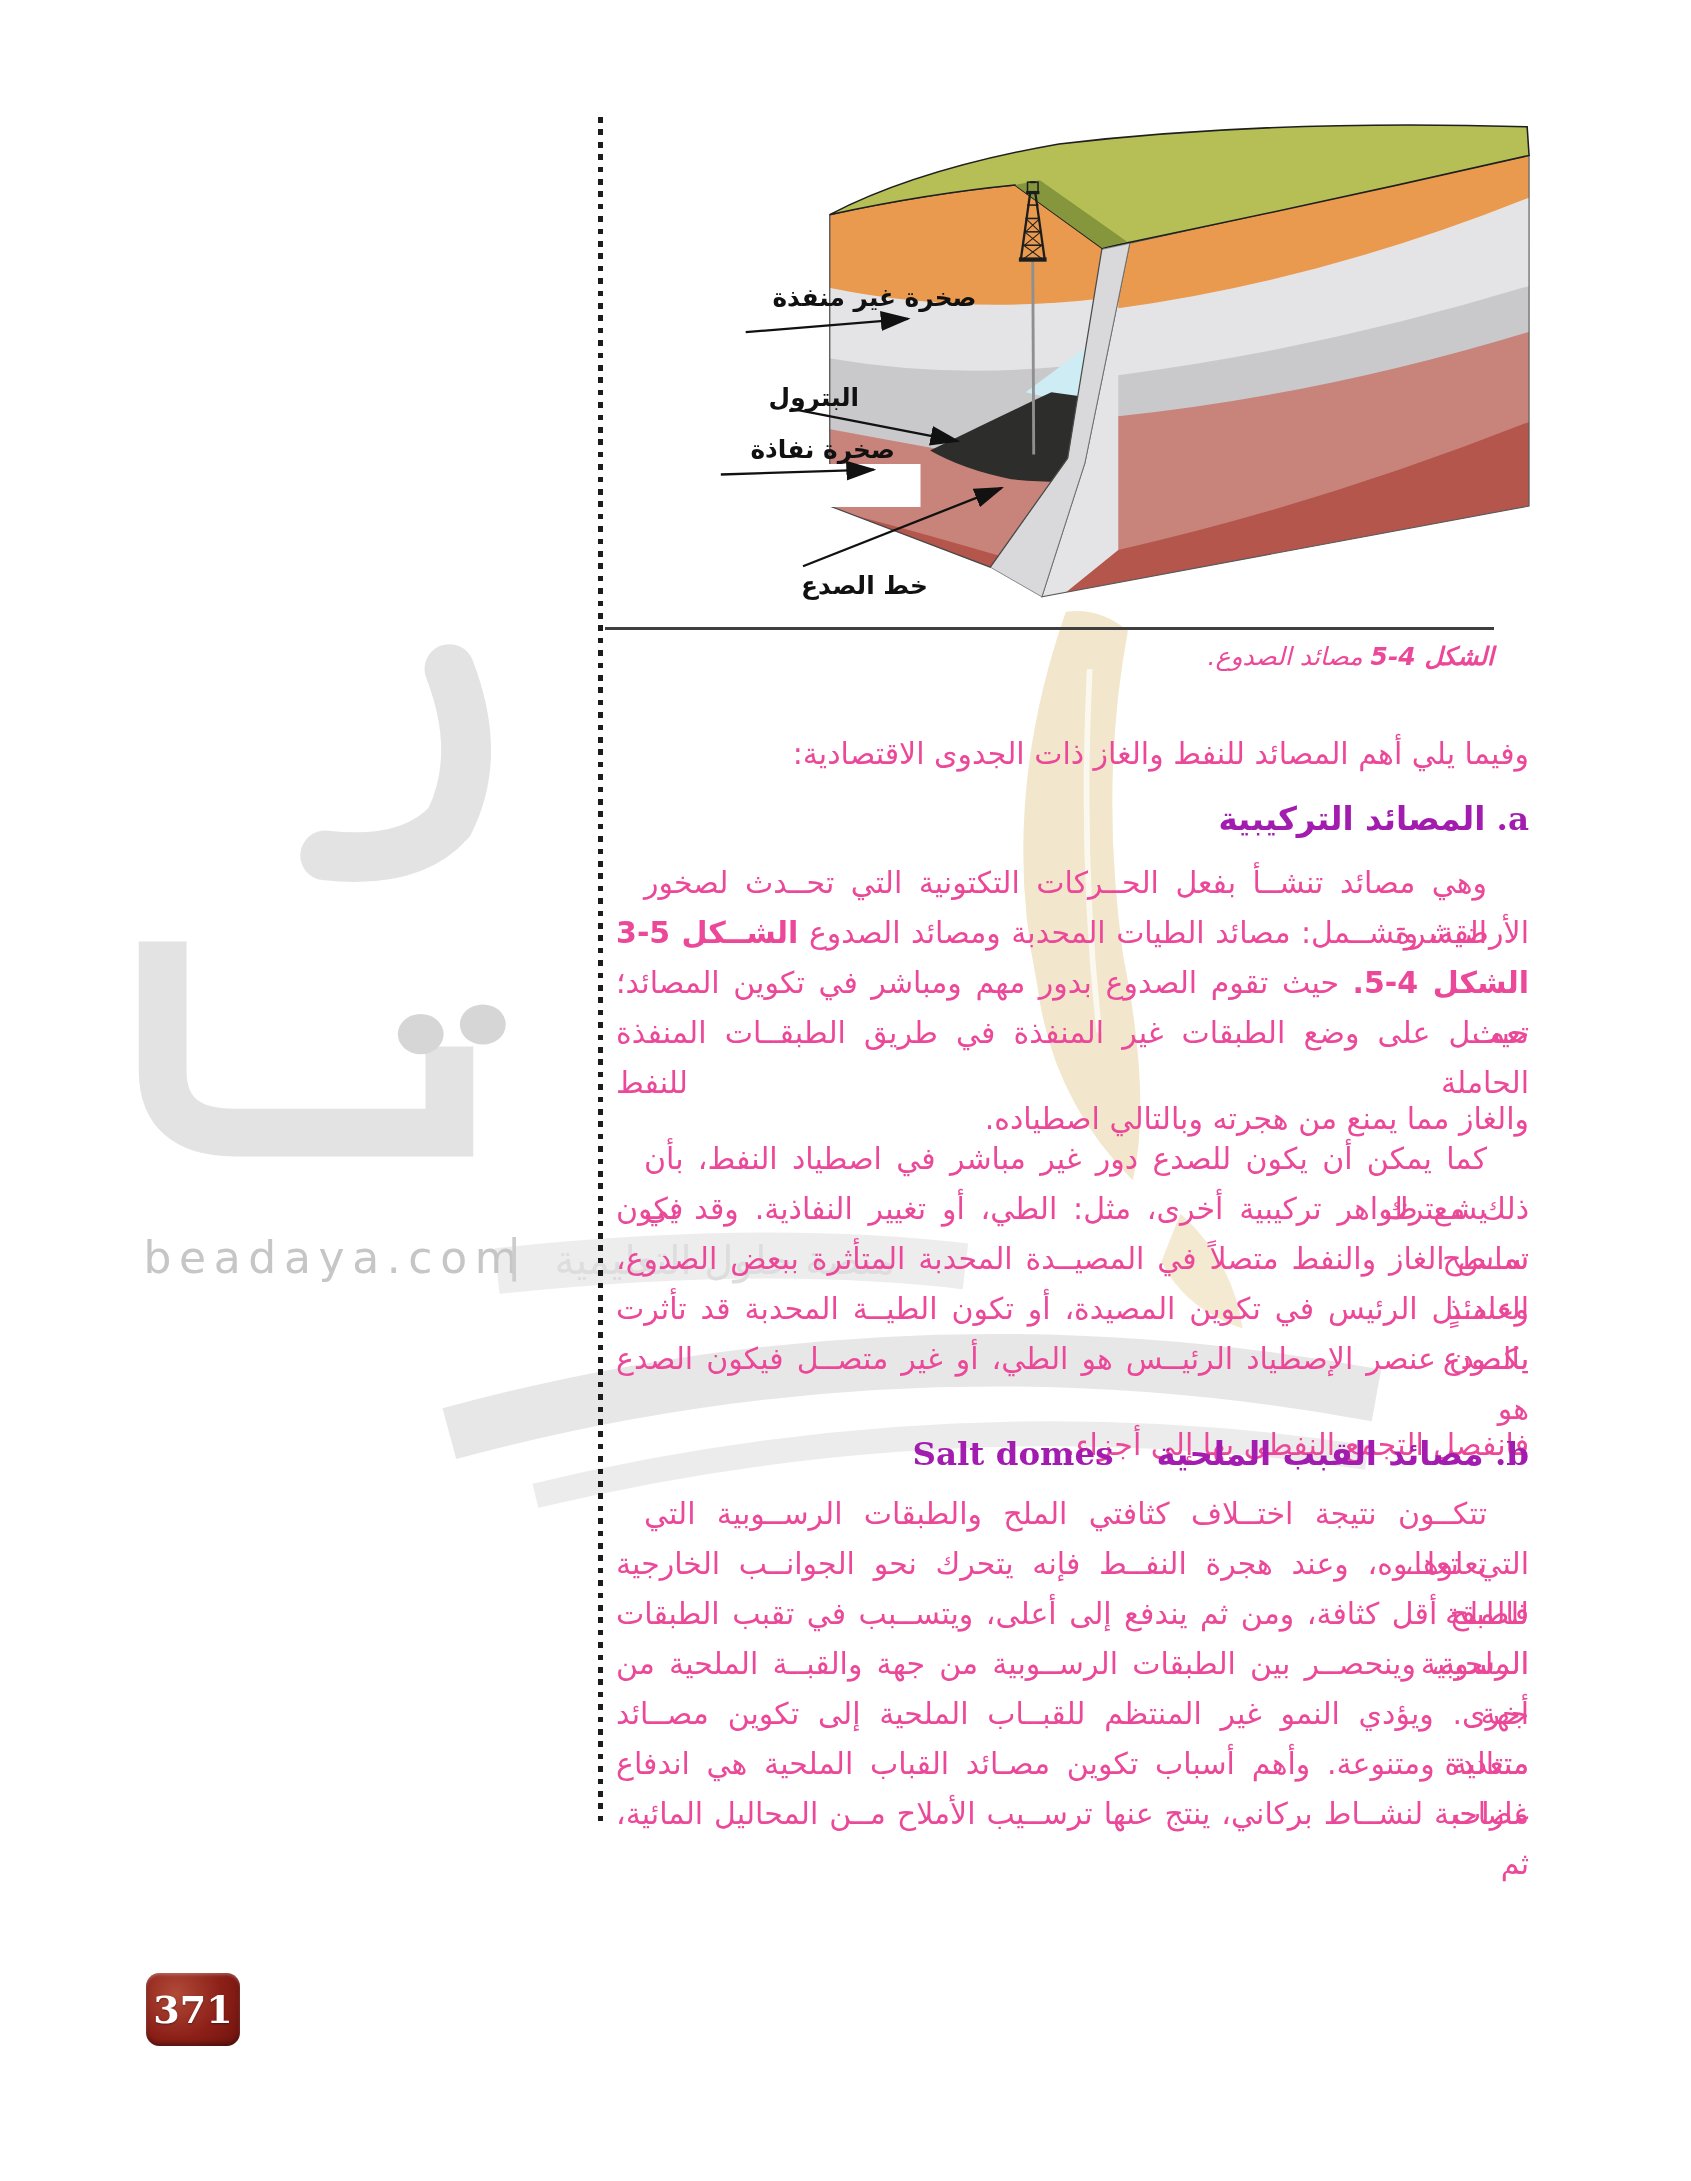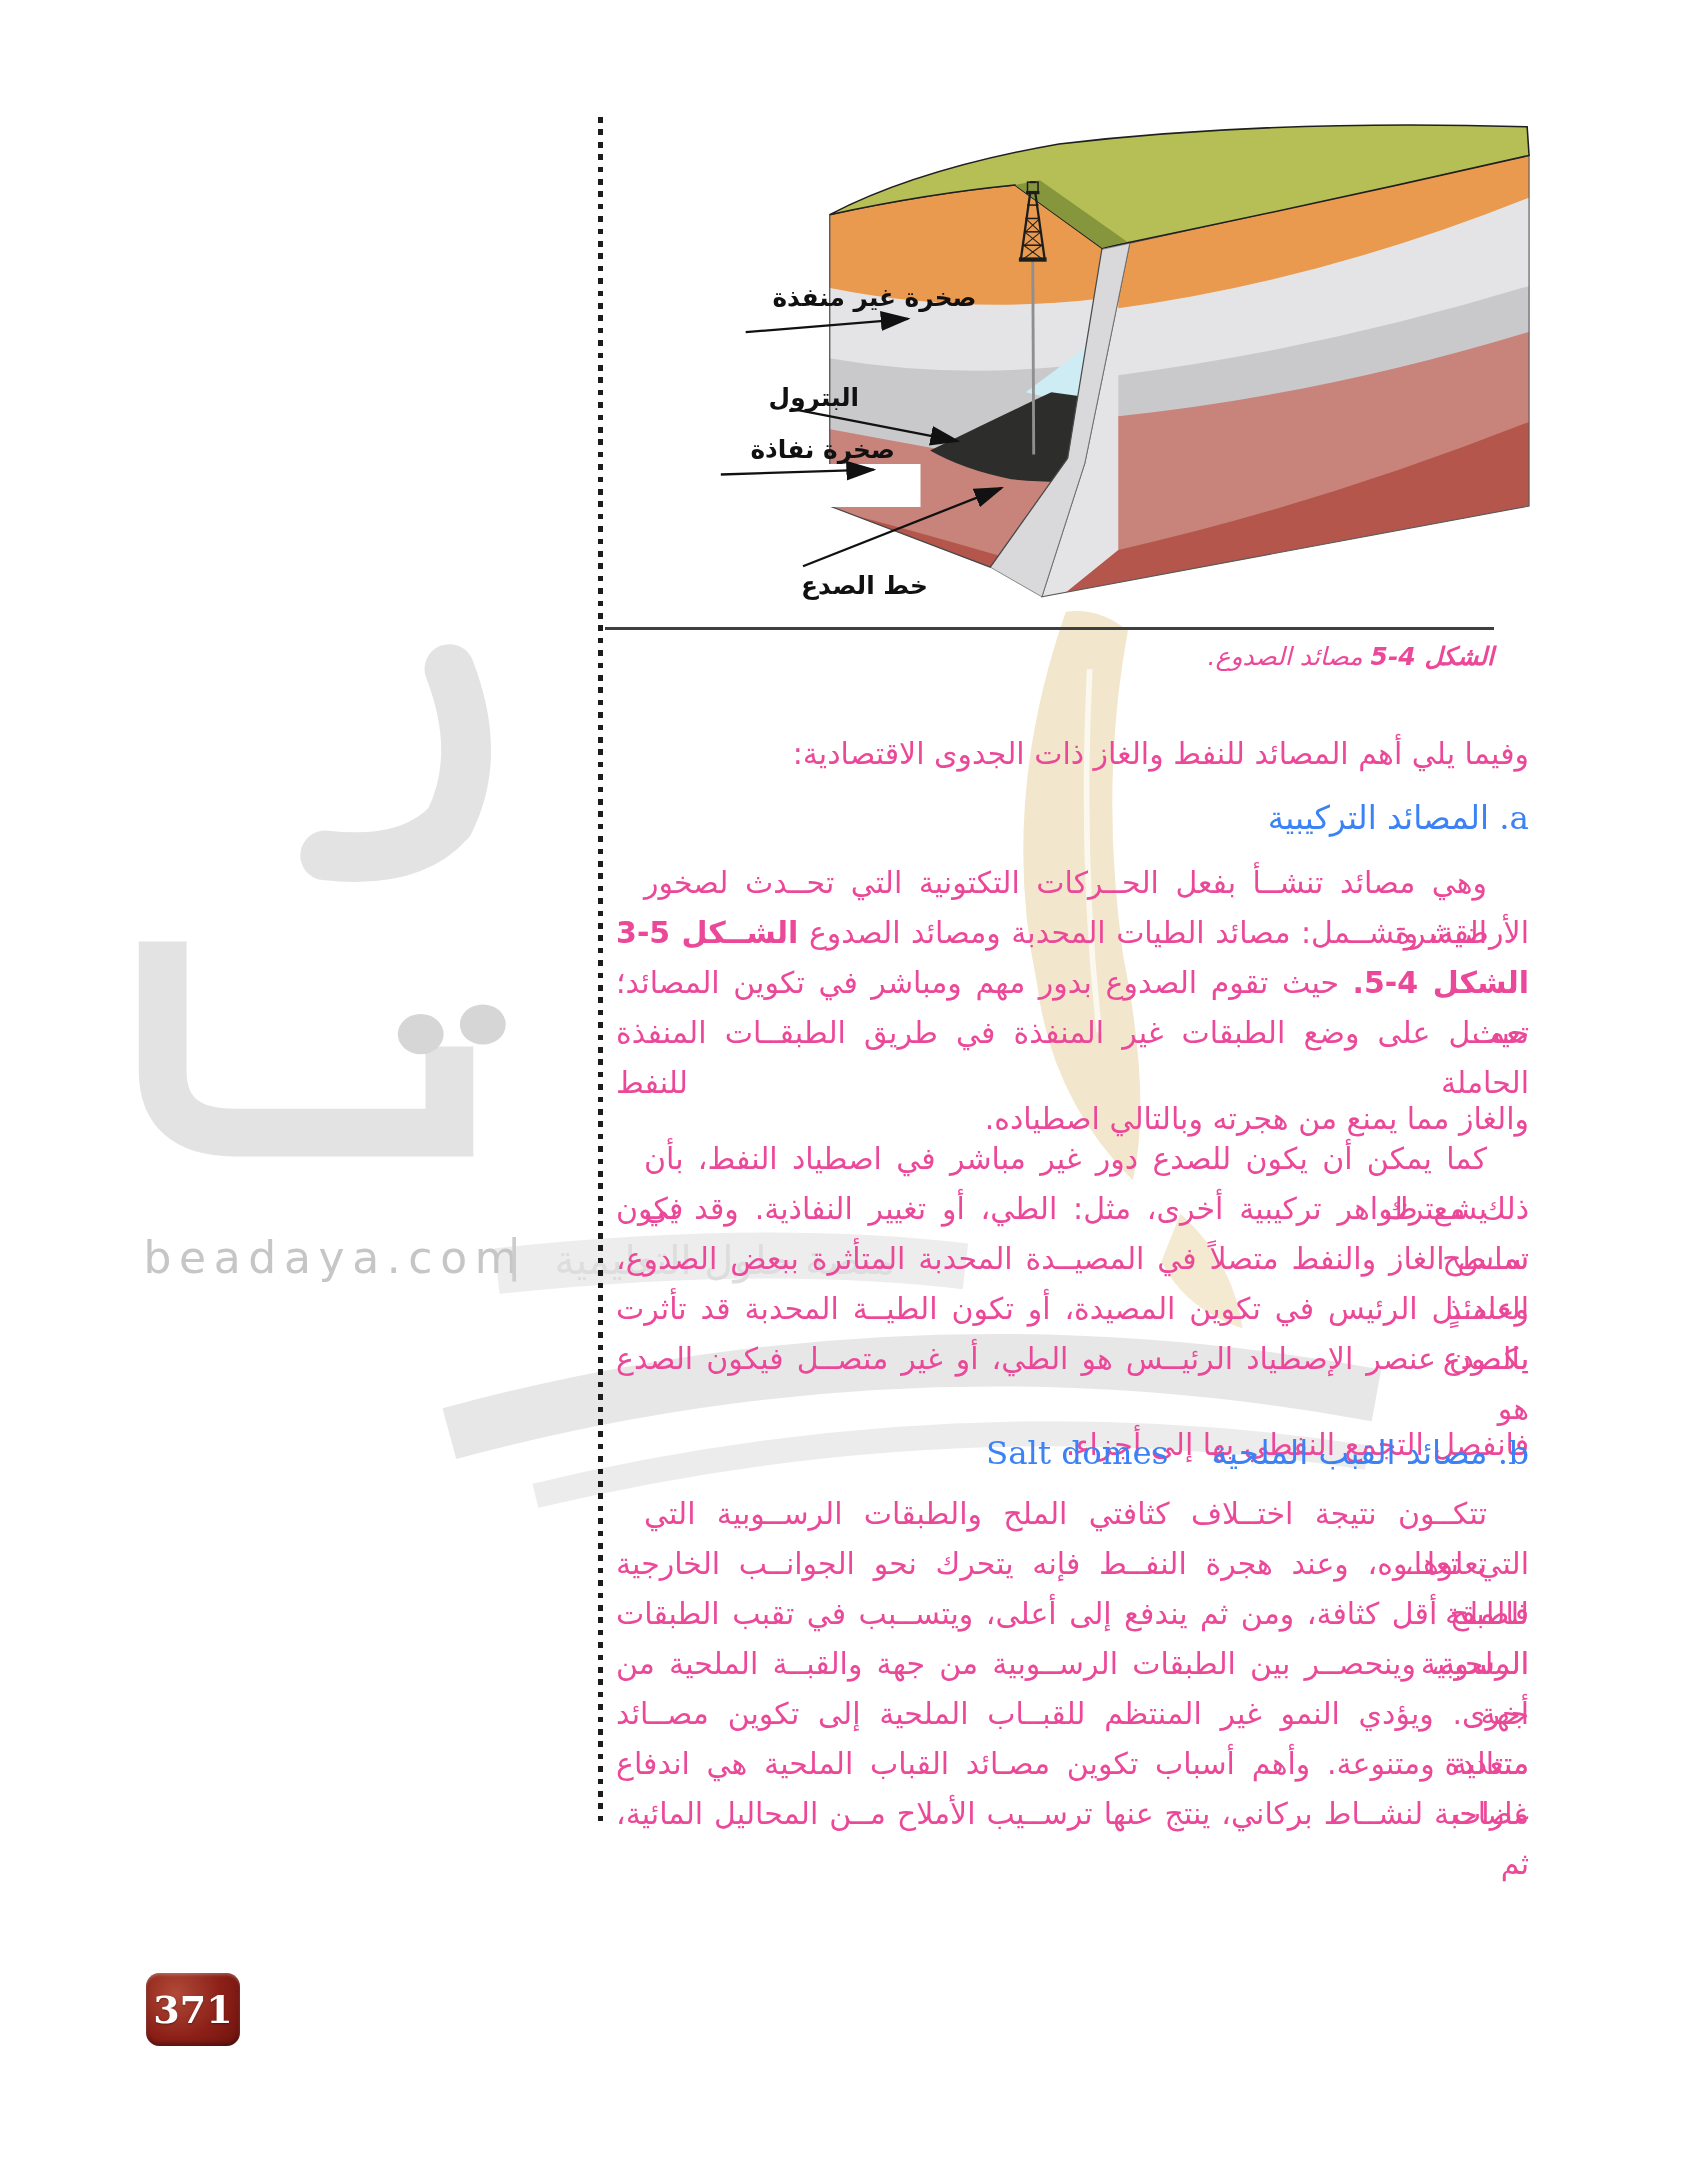--- a/index.html
+++ b/index.html
@@ -21,21 +21,21 @@
     left:598px;top:117px;width:4.8px;height:1709px;z-index:1;
     background:repeating-linear-gradient(to bottom,#1c1c1c 0 5.7px,transparent 5.7px 12.4px);
   }
   
   #caption-rule{left:605px;top:627px;width:889px;height:2.9px;background:#3f3f3f;z-index:2;}
   #figure-caption{right:198px;top:642px;direction:rtl;font-size:25px;color:#ec4899;z-index:2;font-style:italic;}
   #figure-caption .cap-bold{font-weight:bold;}
   
   .txt{right:163px;width:913px;direction:rtl;color:#ec4899;z-index:2;}
   #intro-line{top:736px;font-size:30px;text-align:right;}
-  .heading{font-size:32.5px;font-weight:normal;color:#3b82f6;text-align:right;}
+  .heading{font-size:32.5px;font-weight:bold;color:#a21caf;text-align:right;}
   #heading-a{top:799px;}
   #heading-b{top:1434px;}
   .latin{font-family:"DejaVu Serif",serif;}
   .saltdomes{font-family:"DejaVu Serif",serif;margin-right:43px;}
   .para{font-size:30px;line-height:50px;}
   #para-1{top:858px;}
   #para-2{top:1134px;}
   #para-3{top:1489px;}
   .line{text-align:justify;text-align-last:justify;height:50px;white-space:nowrap;}
   .line{white-space:normal;}

